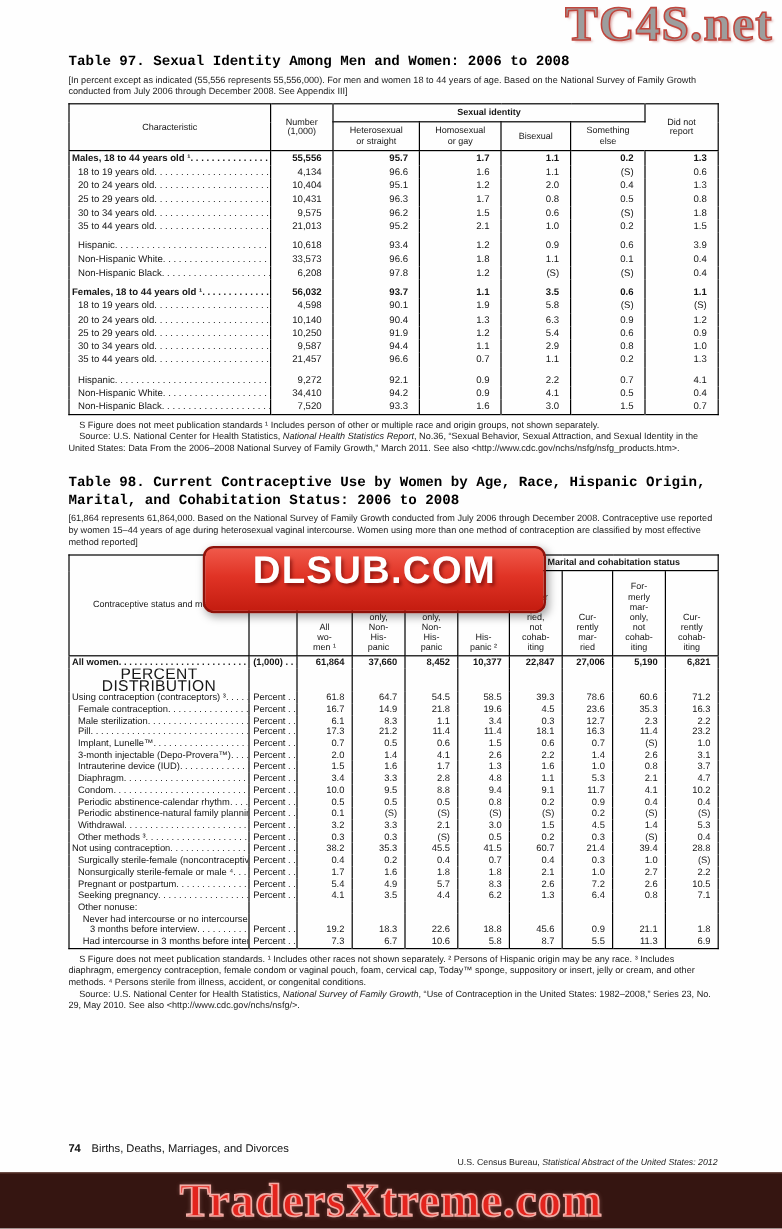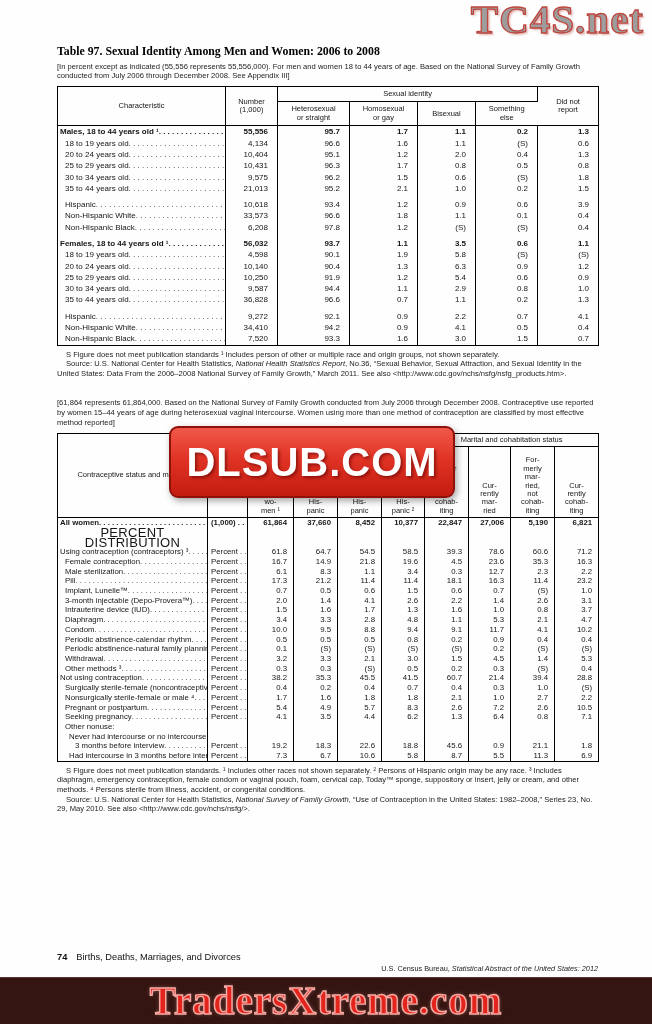--- a/index.html
+++ b/index.html
@@ -13,61 +13,61 @@
   
   .wm-top {
     position:absolute; top:-2px; right:8px; z-index:50;
     font-family:"Liberation Serif", serif; font-weight:bold; font-size:41px; line-height:42px;
     color:#9d9d9d; -webkit-text-stroke:1.3px #c0463d;
     text-shadow:2px 2px 2px rgba(170,50,45,.35);
     letter-spacing:1px;
   }
   .wm-mid {
     position:absolute; top:-7px; left:112px; z-index:40;
-    width:286px; height:72px; border-radius:9px;
+    width:286px; height:56px; border-radius:9px;
     background:linear-gradient(180deg,#f0594a 0%, #e03325 45%, #c41c10 100%);
     border:2px solid #8e120a;
     box-shadow:2px 3px 7px rgba(0,0,0,.35);
-    display:flex; align-items:center; justify-content:center;
-    color:#fff; font-weight:bold; font-size:40px; letter-spacing:1px;
+    display:flex; justify-content:center;
+    color:#fff; font-weight:bold; font-size:32px; letter-spacing:1px;
     text-shadow:2px 2px 3px rgba(90,0,0,.55);
   }
   .wm-bottom {
     position:absolute; left:0; bottom:0; z-index:60;
     width:652px; height:47px; background:#351511;
     border-top:1px solid #5a342c;
     display:flex; align-items:center; justify-content:center;
   }
   .wm-bottom span {
     font-family:"Liberation Serif", serif; font-weight:bold; font-size:39px; line-height:40px;
     color:#e3241d; -webkit-text-stroke:1.4px #f3aba4; letter-spacing:1px;
     text-shadow:0 0 4px rgba(255,180,170,.45);
   }
 
   
   .tbl-title {
-    font-family:Liberation Serif, serif; font-weight:bold; color:#000;
+    font-family:Liberation Mono, monospace; font-weight:bold; color:#000;
     font-size:11.8px; line-height:14.5px;
   }
   .headnote { font-size:7.6px; line-height:9.9px; color:#1b1b1b; margin:3px 0 5px 0; }
   .fnote { font-size:7.6px; line-height:9.6px; color:#1b1b1b; text-indent:9px; }
   .fnblock { margin-top:4px; }
   .it { font-style:italic; }
 
   
   table.stat { border-collapse:collapse; width:541px; table-layout:fixed; border:1px solid #000; }
   table.stat th, table.stat td { border-right:1px solid #000; }
   table.stat th:last-child, table.stat td:last-child { border-right:none; }
   table.stat thead th { border-bottom-width:0; }
   table.stat thead tr:last-child th, table.stat thead th[rowspan] { border-bottom:1px solid #000; }
   th { font-weight:normal; font-size:7.5px; line-height:8.4px; text-align:center; padding:1px 2px; }
   th.pre { white-space:pre-line; }
   th.vm { vertical-align:middle; }
   th.vb { vertical-align:bottom; padding-bottom:2px; }
-  th.spanner { border-bottom:1px solid #000 !important; vertical-align:middle; }
+  th.spanner { border-bottom:1px solid #000 !important; vertical-align:middle;font-weight:bold; }
 
   td { padding:0; vertical-align:bottom; }
   tr.gap td { padding-top:5px; }
   tr.b td { font-weight:bold; }
 
   .t97 td { font-size:8px;  line-height:11.3px; }
   .t98 td { font-size:7.8px; line-height:9.7px; }
 
   td.stub { text-align:center; overflow:hidden; }
   .rl { display:flex; overflow:hidden; }
@@ -329,21 +329,21 @@
               <td class="num">0.8</td>
               <td class="num">1.0</td>
             </tr>
             <tr>
               <td class="stub ind1">
                 <div class="rl">
                   <span class="lbl">35 to 44 years old</span>
                   <span class="dots"></span>
                 </div>
               </td>
-              <td class="num">36,828</td>
+              <td class="num">21,457</td>
               <td class="num">96.6</td>
               <td class="num">0.7</td>
               <td class="num">1.1</td>
               <td class="num">0.2</td>
               <td class="num">1.3</td>
             </tr>
             <tr class="gap">
               <td class="stub ind1">
                 <div class="rl">
                   <span class="lbl">Hispanic</span>
@@ -388,20 +388,21 @@
           </tbody>
       </table>
 
       <div class="fnblock">
         <p class="fnote">S Figure does not meet publication standards ¹ Includes person of other or multiple race and origin groups, not shown separately.</p>
         <p class="fnote"><span>Source: U.S. National Center for Health Statistics, </span><span class="it">National Health Statistics Report</span><span>, No.36, “Sexual Behavior, Sexual Attraction, and Sexual Identity in the United States: Data From the 2006–2008 National Survey of Family Growth,” March 2011. See also &lt;http://www.cdc.gov/nchs/nsfg/nsfg_products.htm&gt;.</span></p>
       </div>
     </div>
 
     <div style="padding-top:17px;">
+      <h2 class="tbl-title">Table 98. Current Contraceptive Use by Women by Age, Race, Hispanic Origin, Marital, and Cohabitation Status: 2006 to 2008</h2>
       <p class="headnote">[61,864 represents 61,864,000. Based on the National Survey of Family Growth conducted from July 2006 through December 2008. Contraceptive use reported by women 15–44 years of age during heterosexual vaginal intercourse. Women using more than one method of contraception are classified by most effective method reported]</p>
 
       <div class="t98wrap">
         <div class="wm-mid">
             <span>DLSUB.COM</span>
           </div>
 
         <table class="stat t98">
           <colgroup>
             <col style="width:150px">
@@ -444,21 +445,21 @@
 not
 cohab-
 iting</th>
               <th class="vb pre">Cur-
 rently
 mar-
 ried</th>
               <th class="vb pre">For-
 merly
 mar-
-ried,
+only,
 not
 cohab-
 iting</th>
               <th class="vb pre">Cur-
 rently
 cohab-
 iting</th>
             </tr>
           </thead>
           <tbody id="t98-body">

